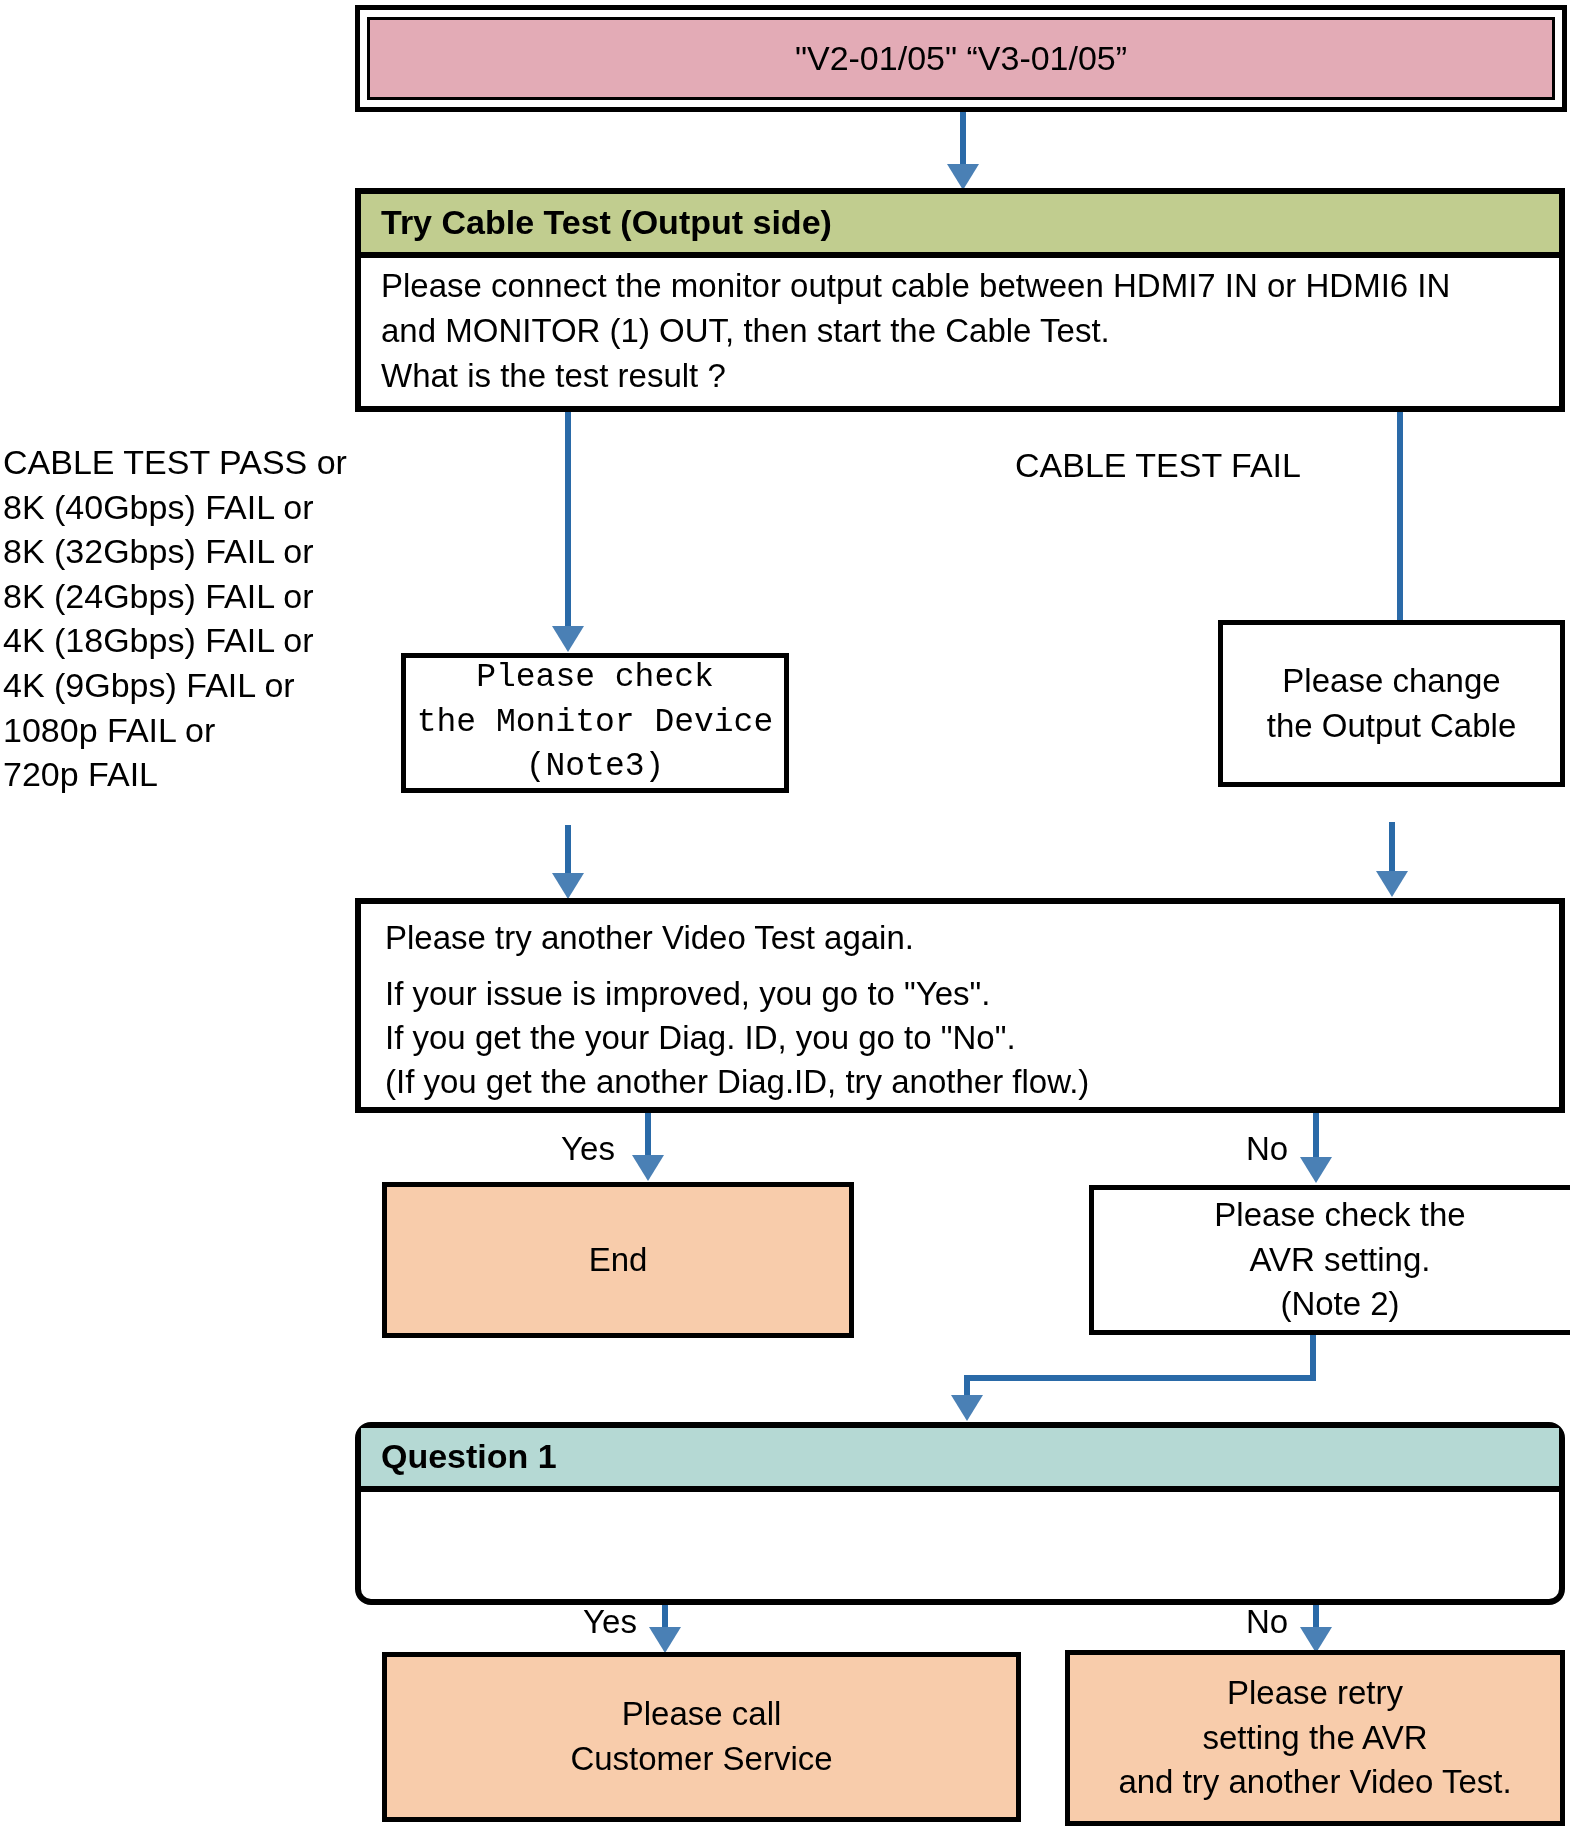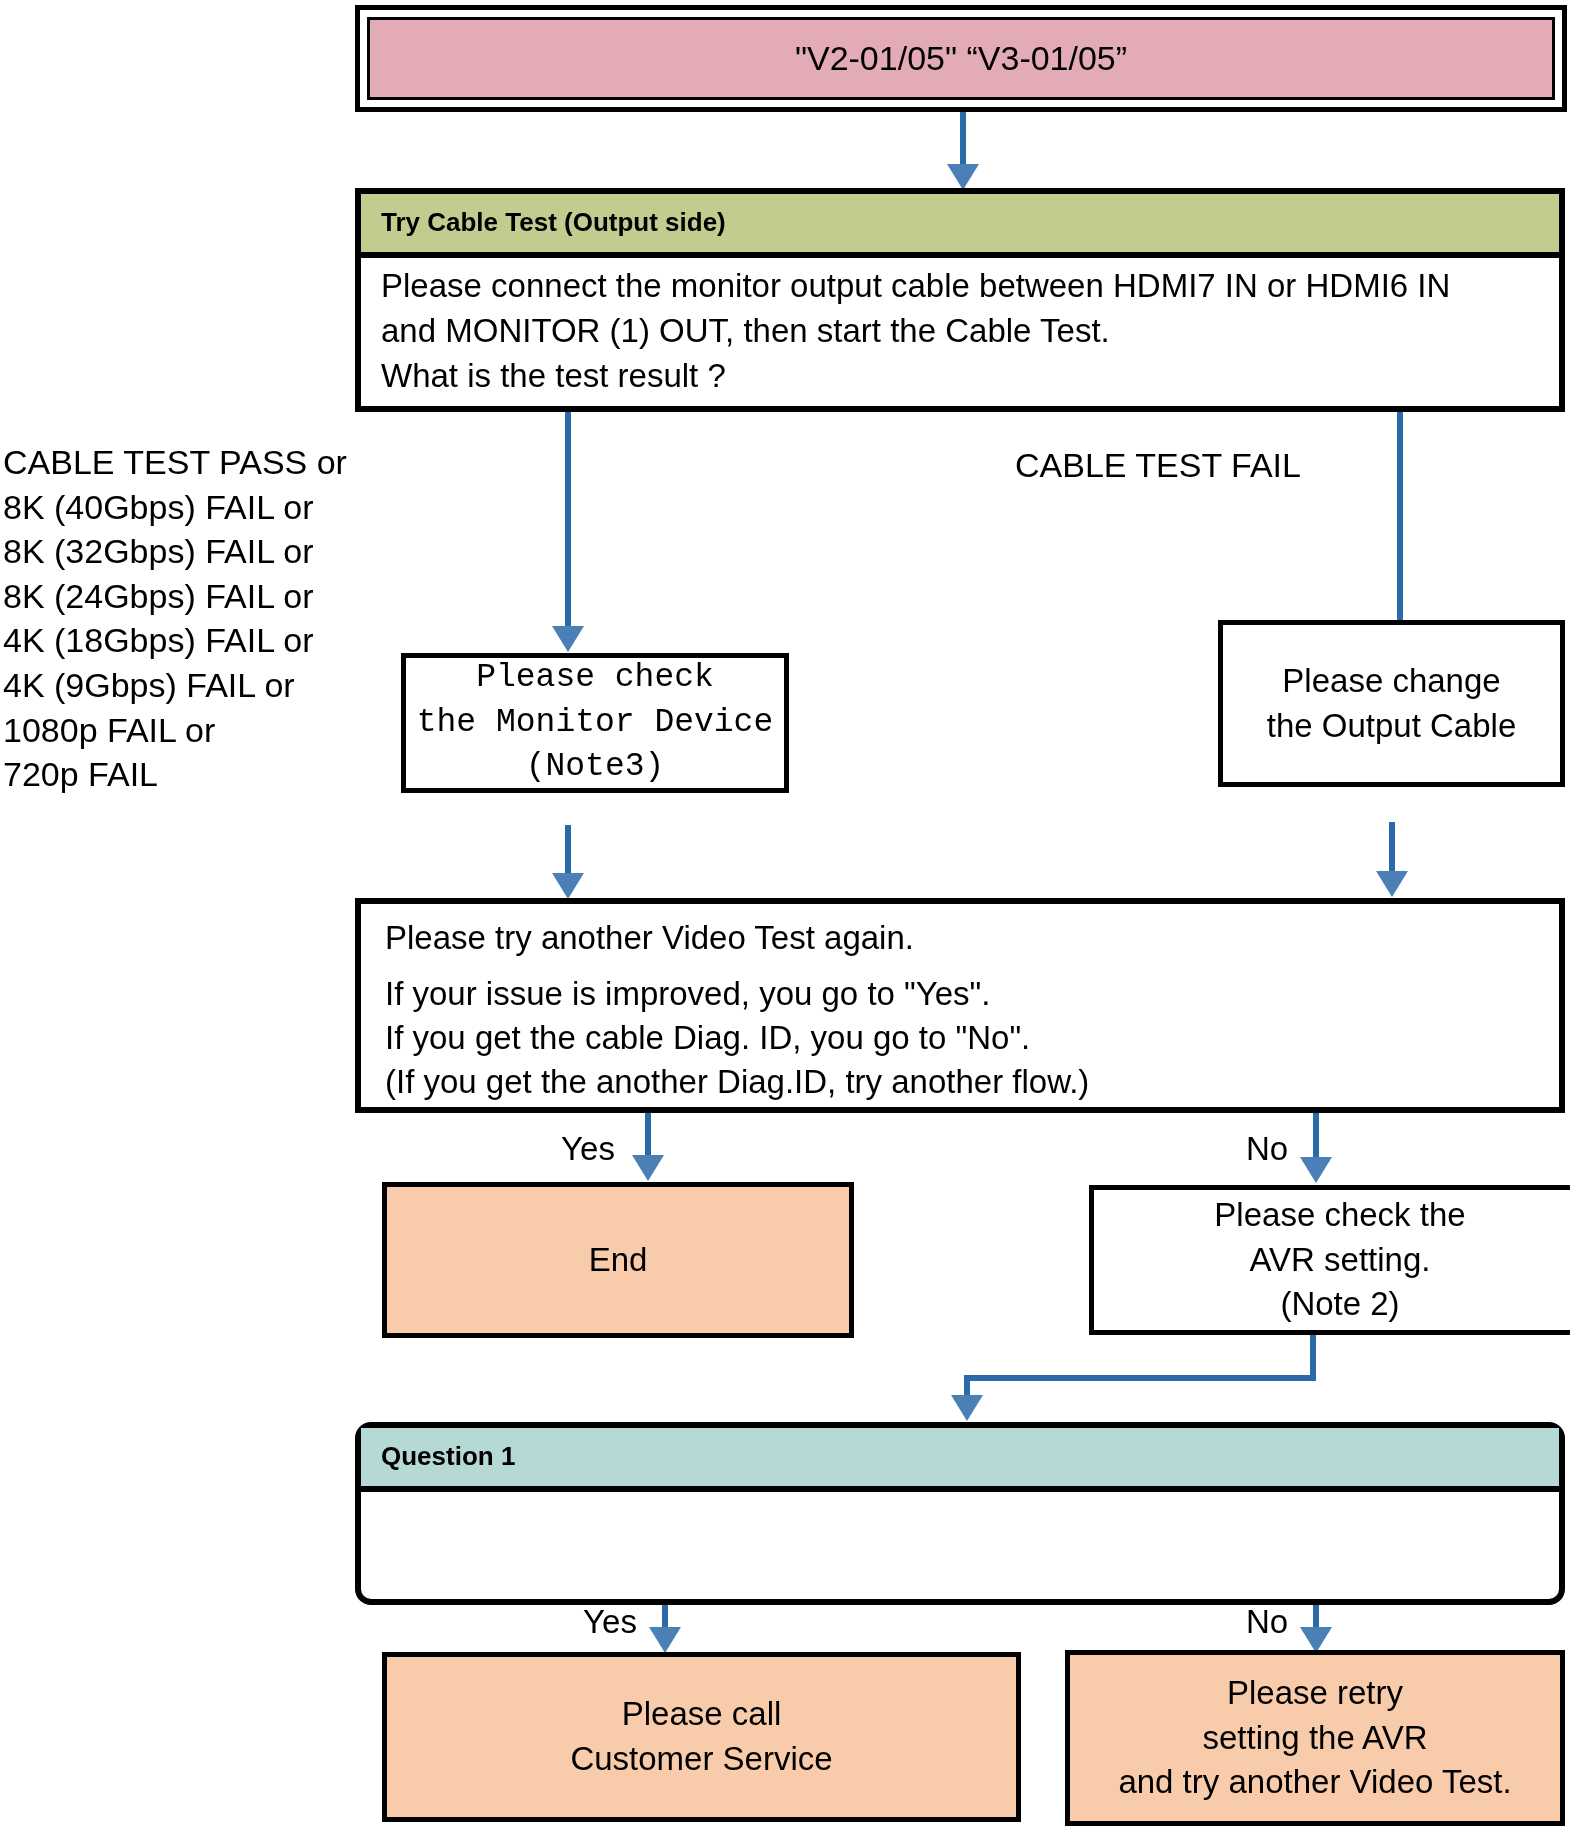--- a/index.html
+++ b/index.html
@@ -13,21 +13,21 @@
   *{box-sizing:border-box;margin:0;padding:0;}
   body{margin:0;background:#fff;font-family:"Liberation Sans","DejaVu Sans",sans-serif;color:#000;}
   .canvas{position:relative;width:1570px;height:1828px;background:#ffffff;overflow:hidden;}
 
   
   .box{position:absolute;border:5px solid #000;background:#fff;display:flex;flex-direction:column;
        align-items:center;justify-content:center;text-align:center;font-size:33px;line-height:1.35;}
   .box.wide{border-width:6px;display:block;text-align:left;}
   .box.terminal{background:var(--terminal-orange);}
 
-  .hdr{display:flex;align-items:center;font-weight:bold;font-size:26px;height:64px;
+  .hdr{display:flex;align-items:center;font-weight:bold;font-size:34px;height:64px;
        border-bottom:6px solid #000;padding-left:20px;text-align:right;}
   .hdr.green{background:var(--header-green);}
   .hdr.teal{background:var(--header-teal);}
   .bodytxt{padding:6px 20px;font-size:33px;line-height:1.36;}
 
   
   .title-outer{position:absolute;border:5px solid #000;padding:7px;background:#fff;}
   .title-inner{width:100%;height:100%;border:3px solid #000;background:var(--title-fill);
                display:flex;align-items:center;justify-content:center;font-size:34px;}
 
@@ -97,21 +97,21 @@
 
   <div class="vline" style="left:565px;top:825px;height:50px;"></div>
   <div class="ahead" style="left:552px;top:873px;"></div>
 
   <div class="vline" style="left:1389px;top:822px;height:51px;"></div>
   <div class="ahead" style="left:1376px;top:871px;"></div>
 
   <div class="box wide" style="left:355px;top:898px;width:1210px;height:215px;padding:12px 24px;">
     <div style="font-size:33px;line-height:44px;margin-bottom:12px;">Please try another Video Test again.</div>
     <div style="font-size:33px;line-height:44px;">If your issue is improved, you go to "Yes".</div>
-    <div style="font-size:33px;line-height:44px;">If you get the cable Diag. ID, you go to "No".</div>
+    <div style="font-size:33px;line-height:44px;">If you get the your Diag. ID, you go to "No".</div>
     <div style="font-size:33px;line-height:44px;">(If you get the another Diag.ID, try another flow.)</div>
   </div>
 
   <div class="flow-label" style="left:548px;top:1130px;width:80px;">Yes</div>
   <div class="flow-label" style="left:1227px;top:1130px;width:80px;">No</div>
 
   <div class="vline" style="left:645px;top:1113px;height:44px;"></div>
   <div class="ahead" style="left:632px;top:1155px;"></div>
 
   <div class="vline" style="left:1313px;top:1113px;height:46px;"></div>

